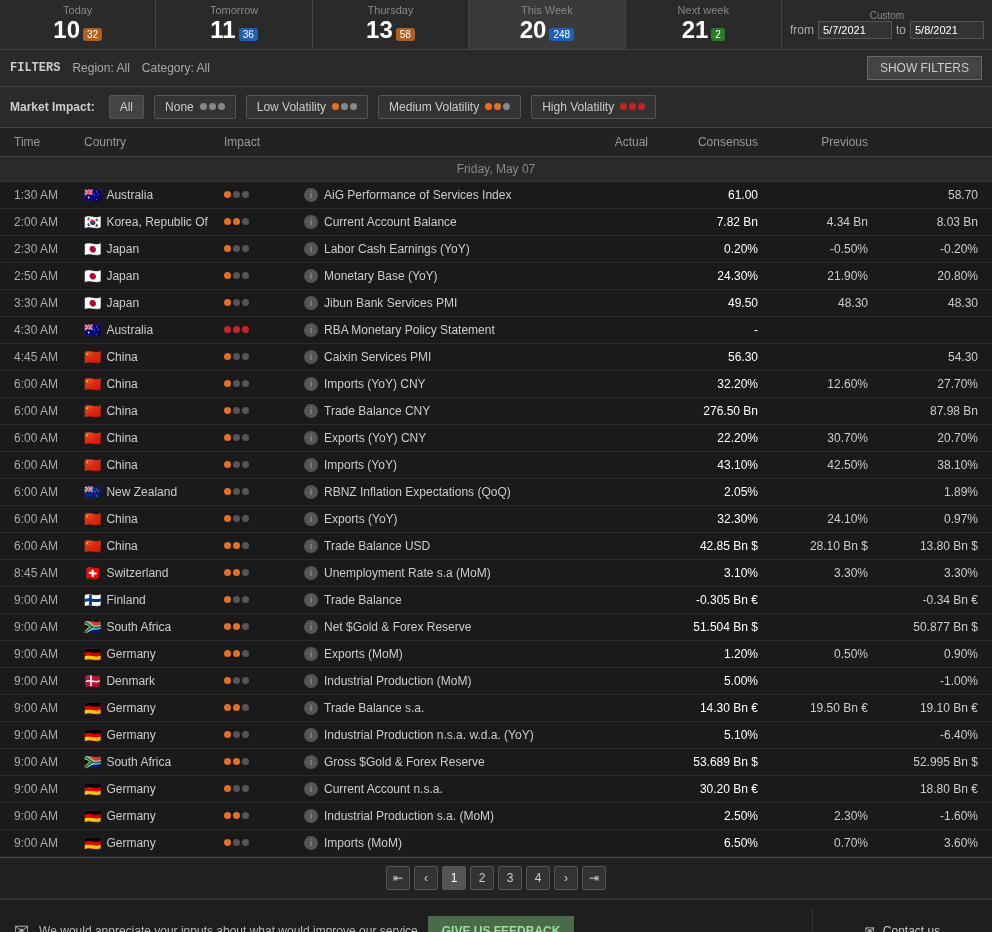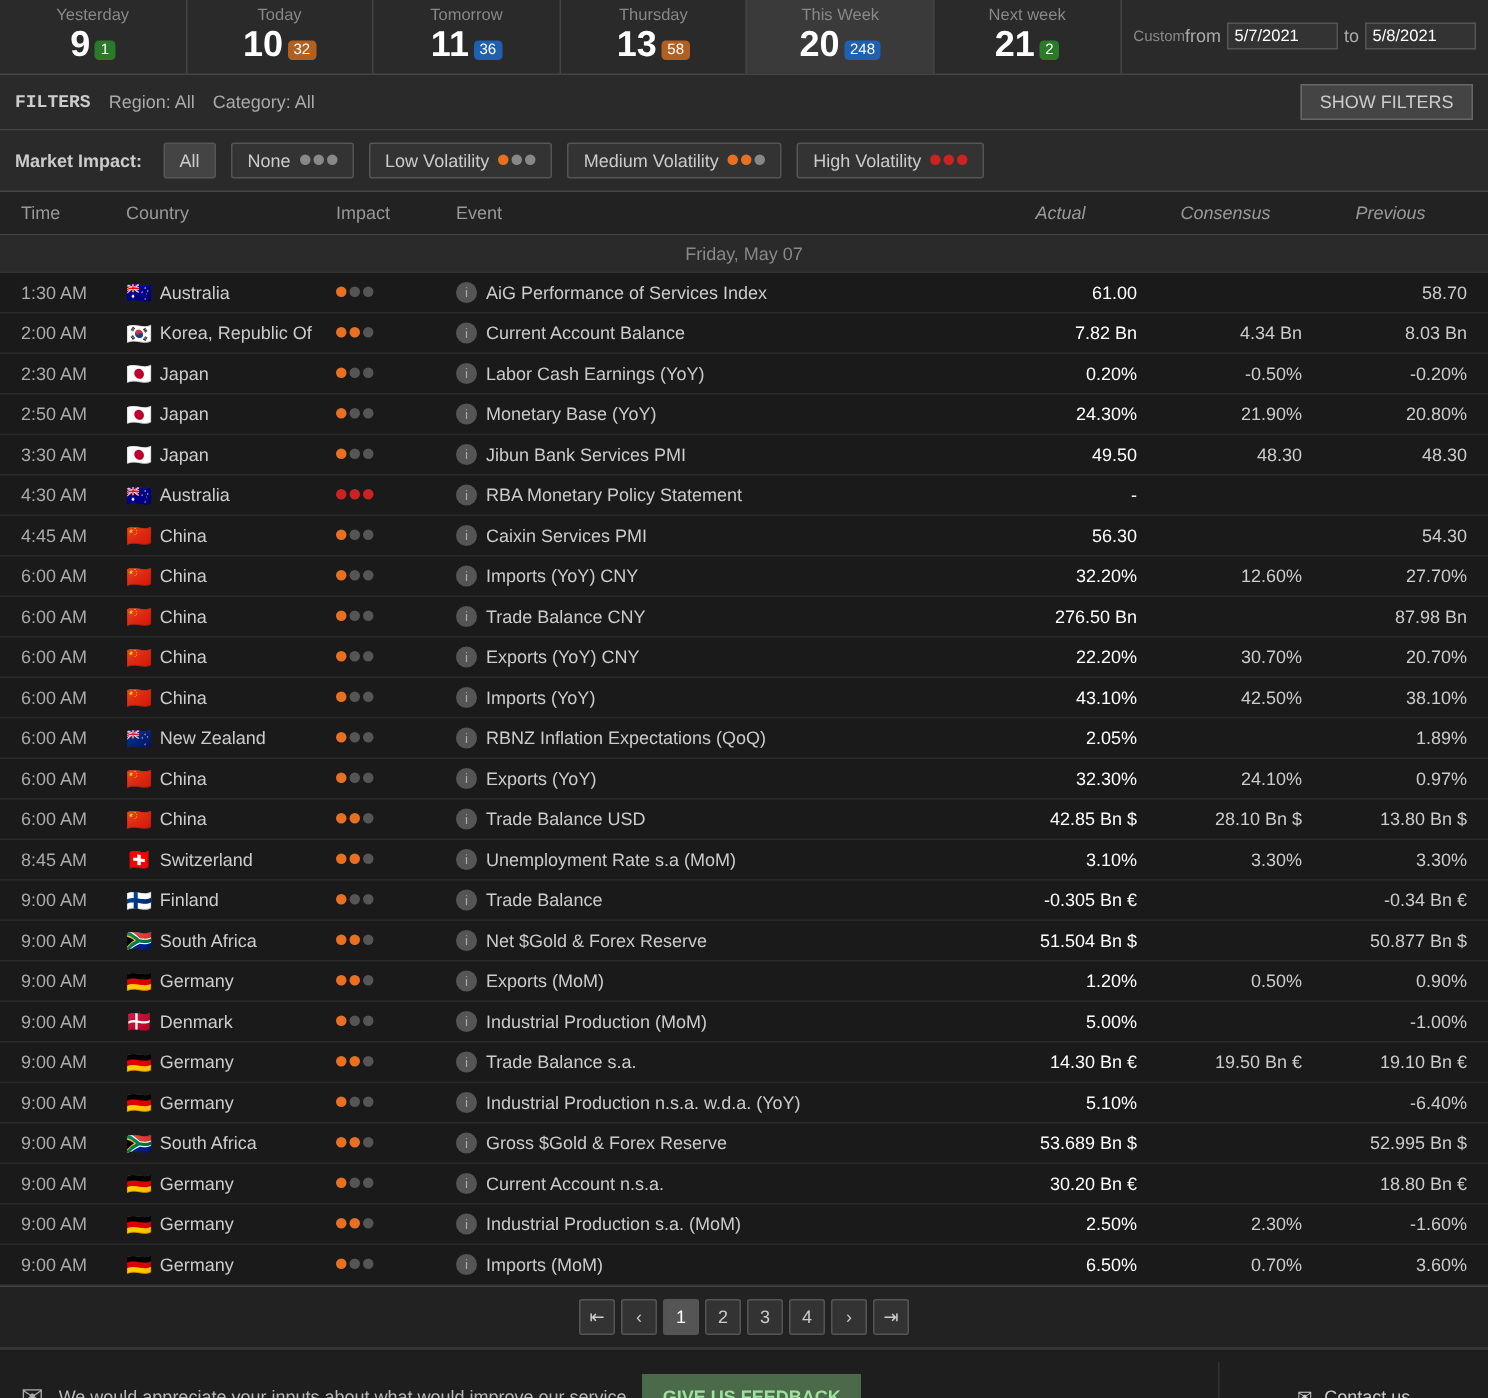--- a/index.html
+++ b/index.html
@@ -10,21 +10,21 @@
     .nav-tab { flex: 1; padding: 4px 8px; text-align: center; border-right: 1px solid #444; cursor: pointer; color: #aaa; }
     .nav-tab:last-child { border-right: none; }
     .nav-tab .day-label { font-size: 11px; color: #888; }
     .nav-tab .day-num { font-size: 24px; font-weight: bold; color: #fff; line-height: 1.2; }
     .nav-tab .badge { display: inline-block; background: #555; color: #fff; border-radius: 3px; font-size: 10px; padding: 1px 4px; margin-left: 3px; vertical-align: middle; }
     .nav-tab.active { background: #3a3a3a; }
     .nav-tab .badge.green { background: #2a7a2a; }
     .nav-tab .badge.orange { background: #b06020; }
     .nav-tab .badge.blue { background: #2060b0; }
     .nav-tab .badge.teal { background: #207070; }
-    .custom-tab { flex: 1.2; padding: 4px 8px; display: flex; flex-direction: row; justify-content: center; align-items: center; color: #aaa; }
+    .custom-tab { flex: 1.2; padding: 4px 8px; display: flex; flex-direction: column; justify-content: center; align-items: center; color: #aaa; }
     .custom-tab label { font-size: 10px; color: #888; }
     .custom-tab .date-inputs { display: flex; align-items: center; gap: 4px; }
     .custom-tab input { background: #333; border: 1px solid #555; color: #fff; font-size: 11px; padding: 2px 4px; width: 74px; }
 
     
     .filters-bar { background: #2a2a2a; padding: 6px 10px; display: flex; align-items: center; gap: 12px; border-bottom: 1px solid #444; }
     .filters-label { font-weight: bold; color: #ccc; font-family: Liberation Mono, monospace; }
     .filter-item { color: #aaa; font-size: 12px; }
     .show-filters-btn { margin-left: auto; background: #444; border: 1px solid #666; color: #ccc; padding: 4px 12px; cursor: pointer; font-size: 12px; }
 
@@ -35,21 +35,21 @@
     .mi-btn.active-all { background: #444; }
     .dots { display: flex; gap: 2px; align-items: center; }
     .dot { width: 7px; height: 7px; border-radius: 50%; display: inline-block; }
     .dot-gray { background: #888; }
     .dot-orange { background: #e87020; }
     .dot-red { background: #cc2222; }
 
     
     .table-header { display: grid; grid-template-columns: 70px 140px 80px 1fr 110px 110px 110px; background: #222; padding: 5px 10px; border-bottom: 1px solid #444; color: #999; font-size: 12px; }
     .th { padding: 2px 4px; }
-    .th.right { text-align: center; font-style: italic; }
+    .th.right { text-align: right; }
 
     
     .date-sep { background: #2a2a2a; text-align: center; padding: 5px; color: #888; font-size: 12px; border-bottom: 1px solid #333; }
 
     
     .data-row { display: grid; grid-template-columns: 70px 140px 80px 1fr 110px 110px 110px; padding: 3px 10px; border-bottom: 1px solid #2a2a2a; align-items: center; }
     .cell { padding: 2px 4px; font-size: 12px; color: #ccc; }
     .cell.right { text-align: right; }
     .cell.time { color: #aaa; }
     .cell.country-cell { display: flex; align-items: center; gap: 5px; }
@@ -69,24 +69,20 @@
     .footer-left { flex: 1; display: flex; align-items: center; gap: 10px; padding: 16px 14px; }
     .footer-icon { color: #aaa; font-size: 18px; }
     .footer-text { color: #bbb; font-size: 12px; }
     .feedback-btn { background: #4a6a4a; border: none; color: #9fdf9f; padding: 8px 14px; cursor: pointer; font-size: 12px; font-weight: bold; white-space: nowrap; }
     .footer-right { width: 180px; display: flex; align-items: center; justify-content: center; gap: 8px; border-left: 1px solid #333; padding: 16px; cursor: pointer; color: #ccc; }
   </style>
 </head>
 <body>
 
 <div class="top-nav">
-  <div class="nav-tab">
-    <div class="day-label">Yesterday</div>
-    <div><span class="day-num">9</span><span class="badge green">1</span></div>
-  </div>
   <div class="nav-tab">
     <div class="day-label">Today</div>
     <div><span class="day-num">10</span><span class="badge orange">32</span></div>
   </div>
   <div class="nav-tab">
     <div class="day-label">Tomorrow</div>
     <div><span class="day-num">11</span><span class="badge blue">36</span></div>
   </div>
   <div class="nav-tab">
     <div class="day-label">Thursday</div>
@@ -160,21 +156,20 @@
       <span class="dot dot-red"></span>
       <span class="dot dot-red"></span>
     </span>
   </button>
 </div>
 
 <div class="table-header">
   <div class="th">Time</div>
   <div class="th">Country</div>
   <div class="th">Impact</div>
-  <div class="th">Event</div>
   <div class="th right">Actual</div>
   <div class="th right">Consensus</div>
   <div class="th right">Previous</div>
 </div>
 
 <div class="date-sep">Friday, May 07</div>
 
 <div id="table-body">
     <div class="data-row">
     <div class="cell time">1:30 AM</div>

